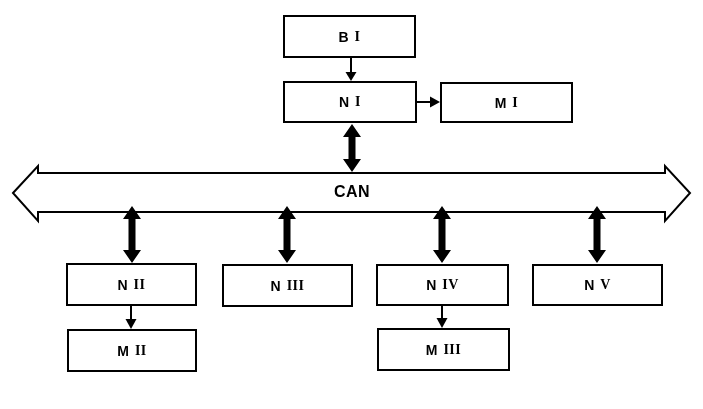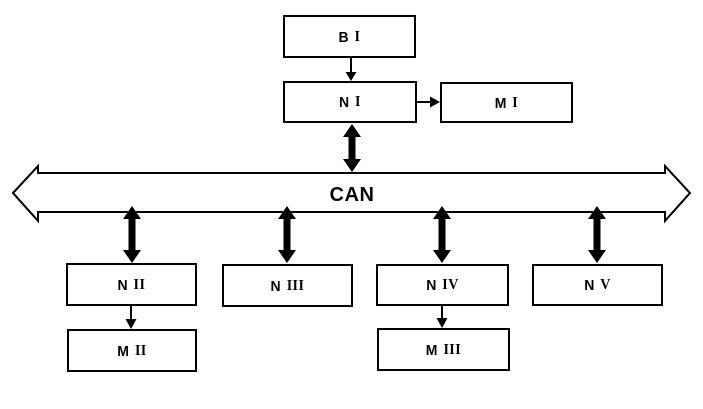--- a/index.html
+++ b/index.html
@@ -40,21 +40,21 @@
     letter-spacing: 0.5px;
   }
   #bus-label {
     position: absolute;
     left: 300px;
     top: 183px;
     width: 104px;
     text-align: center;
     font-family: "Liberation Sans", sans-serif;
     font-weight: 700;
-    font-size: 20px;
+    font-size: 16px;
     color: #000000;
     letter-spacing: 0.5px;
   }
 </style>
 </head>
 <body>
 
 <div id="canvas">
 
   <svg id="edge-layer" viewBox="0 0 703 409" xmlns="http://www.w3.org/2000/svg">

